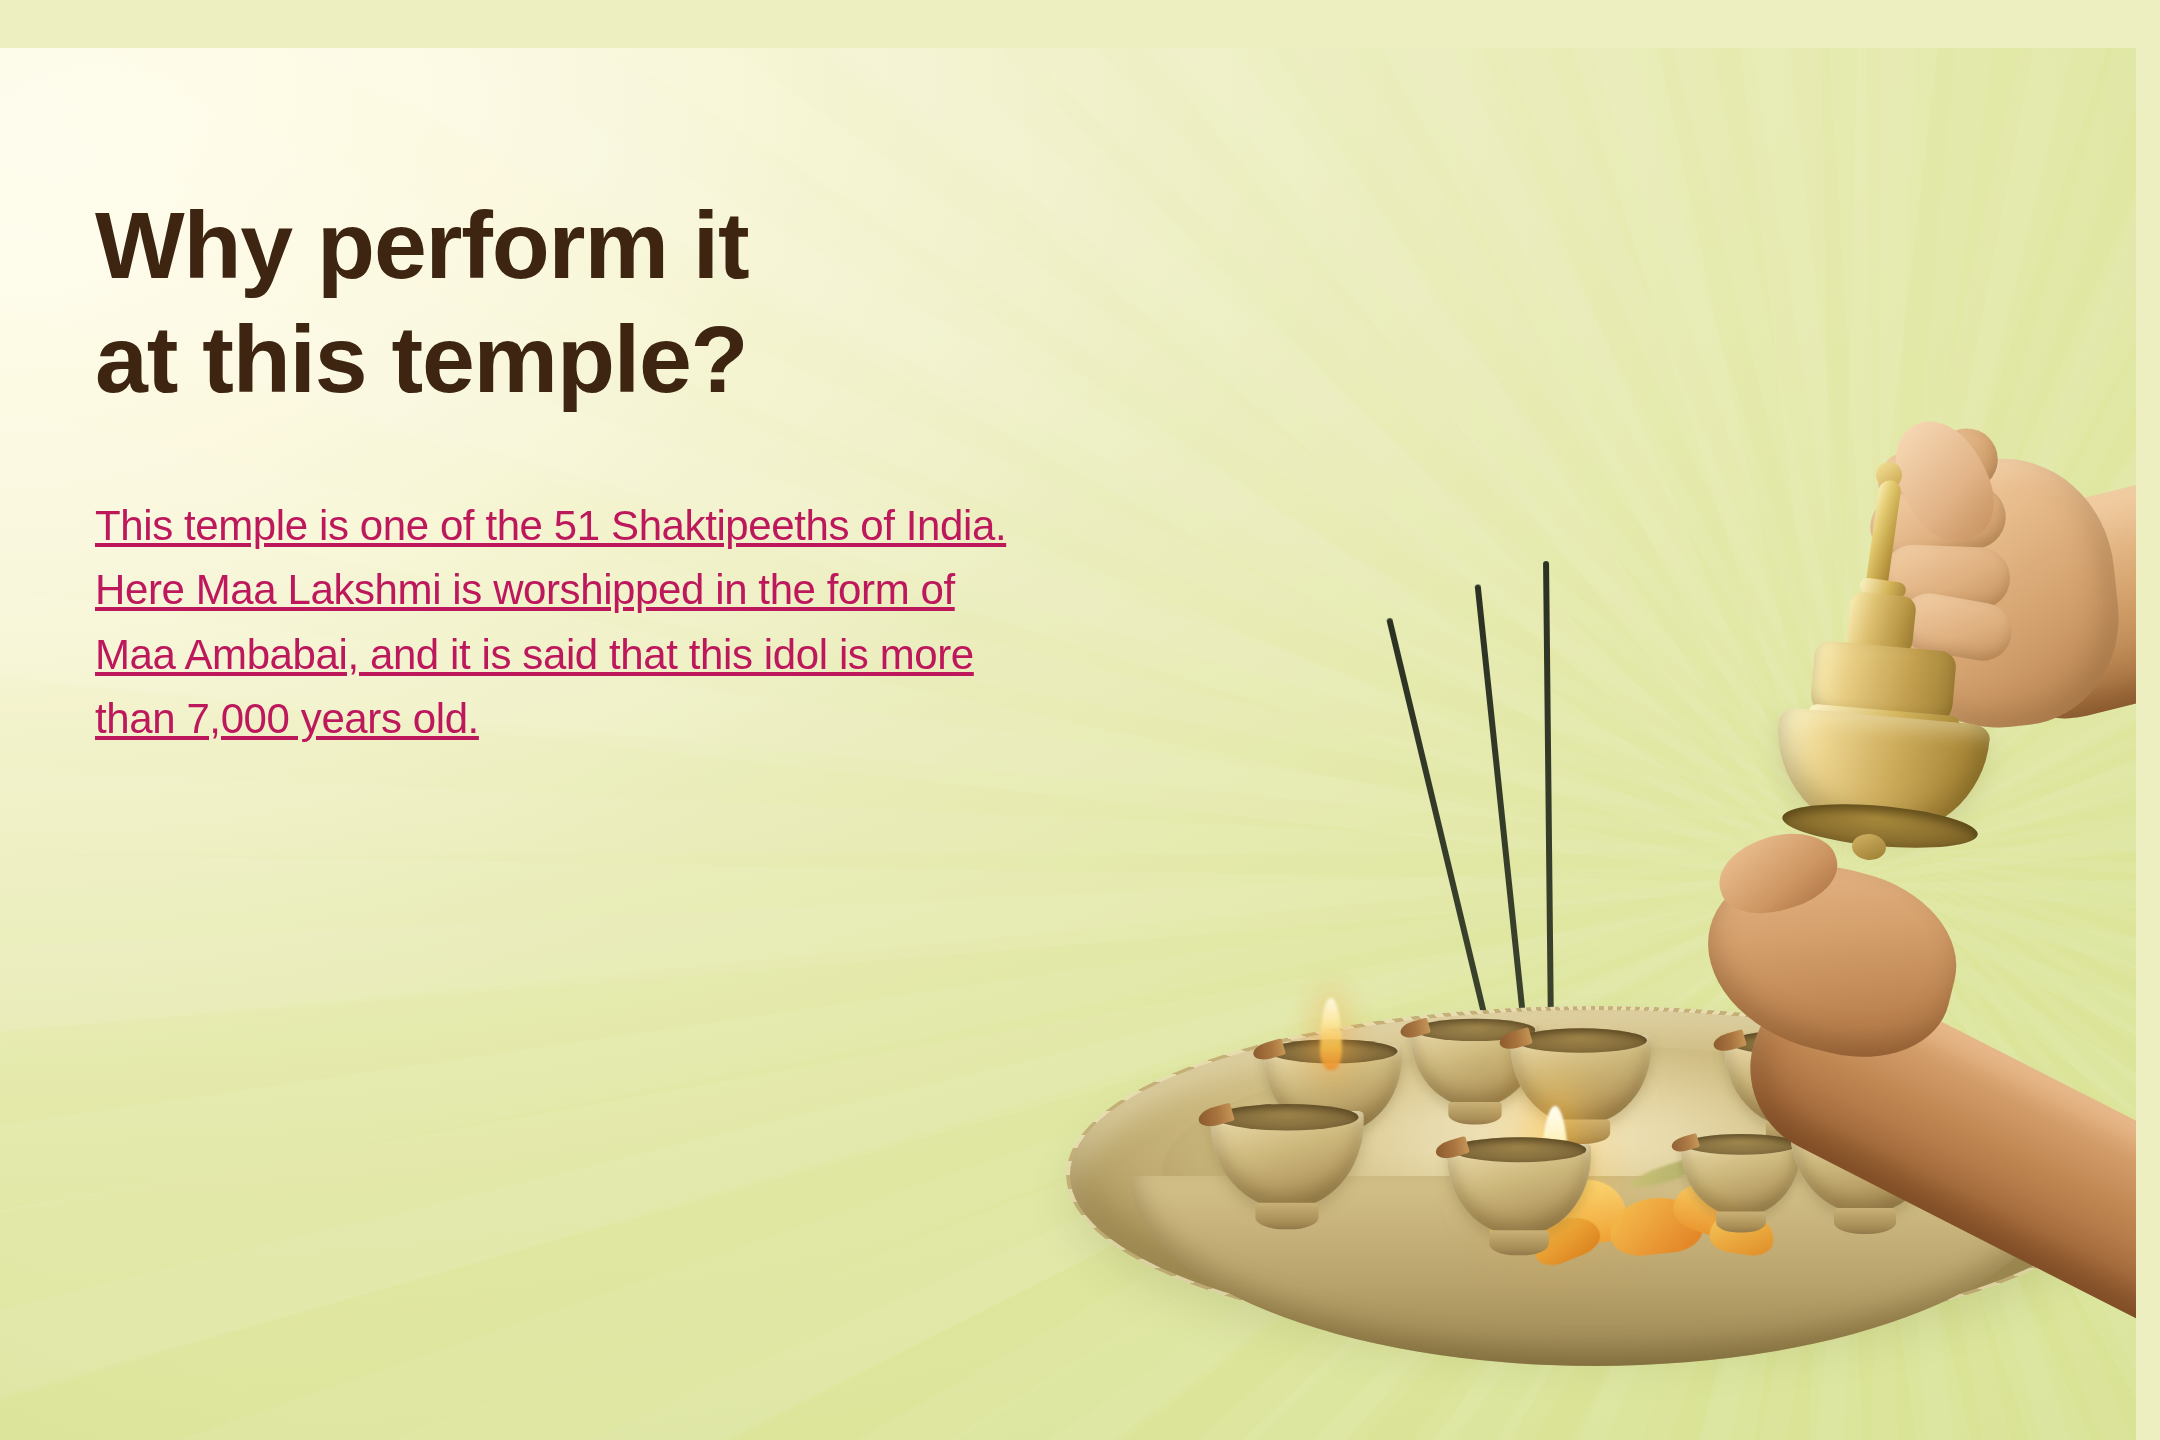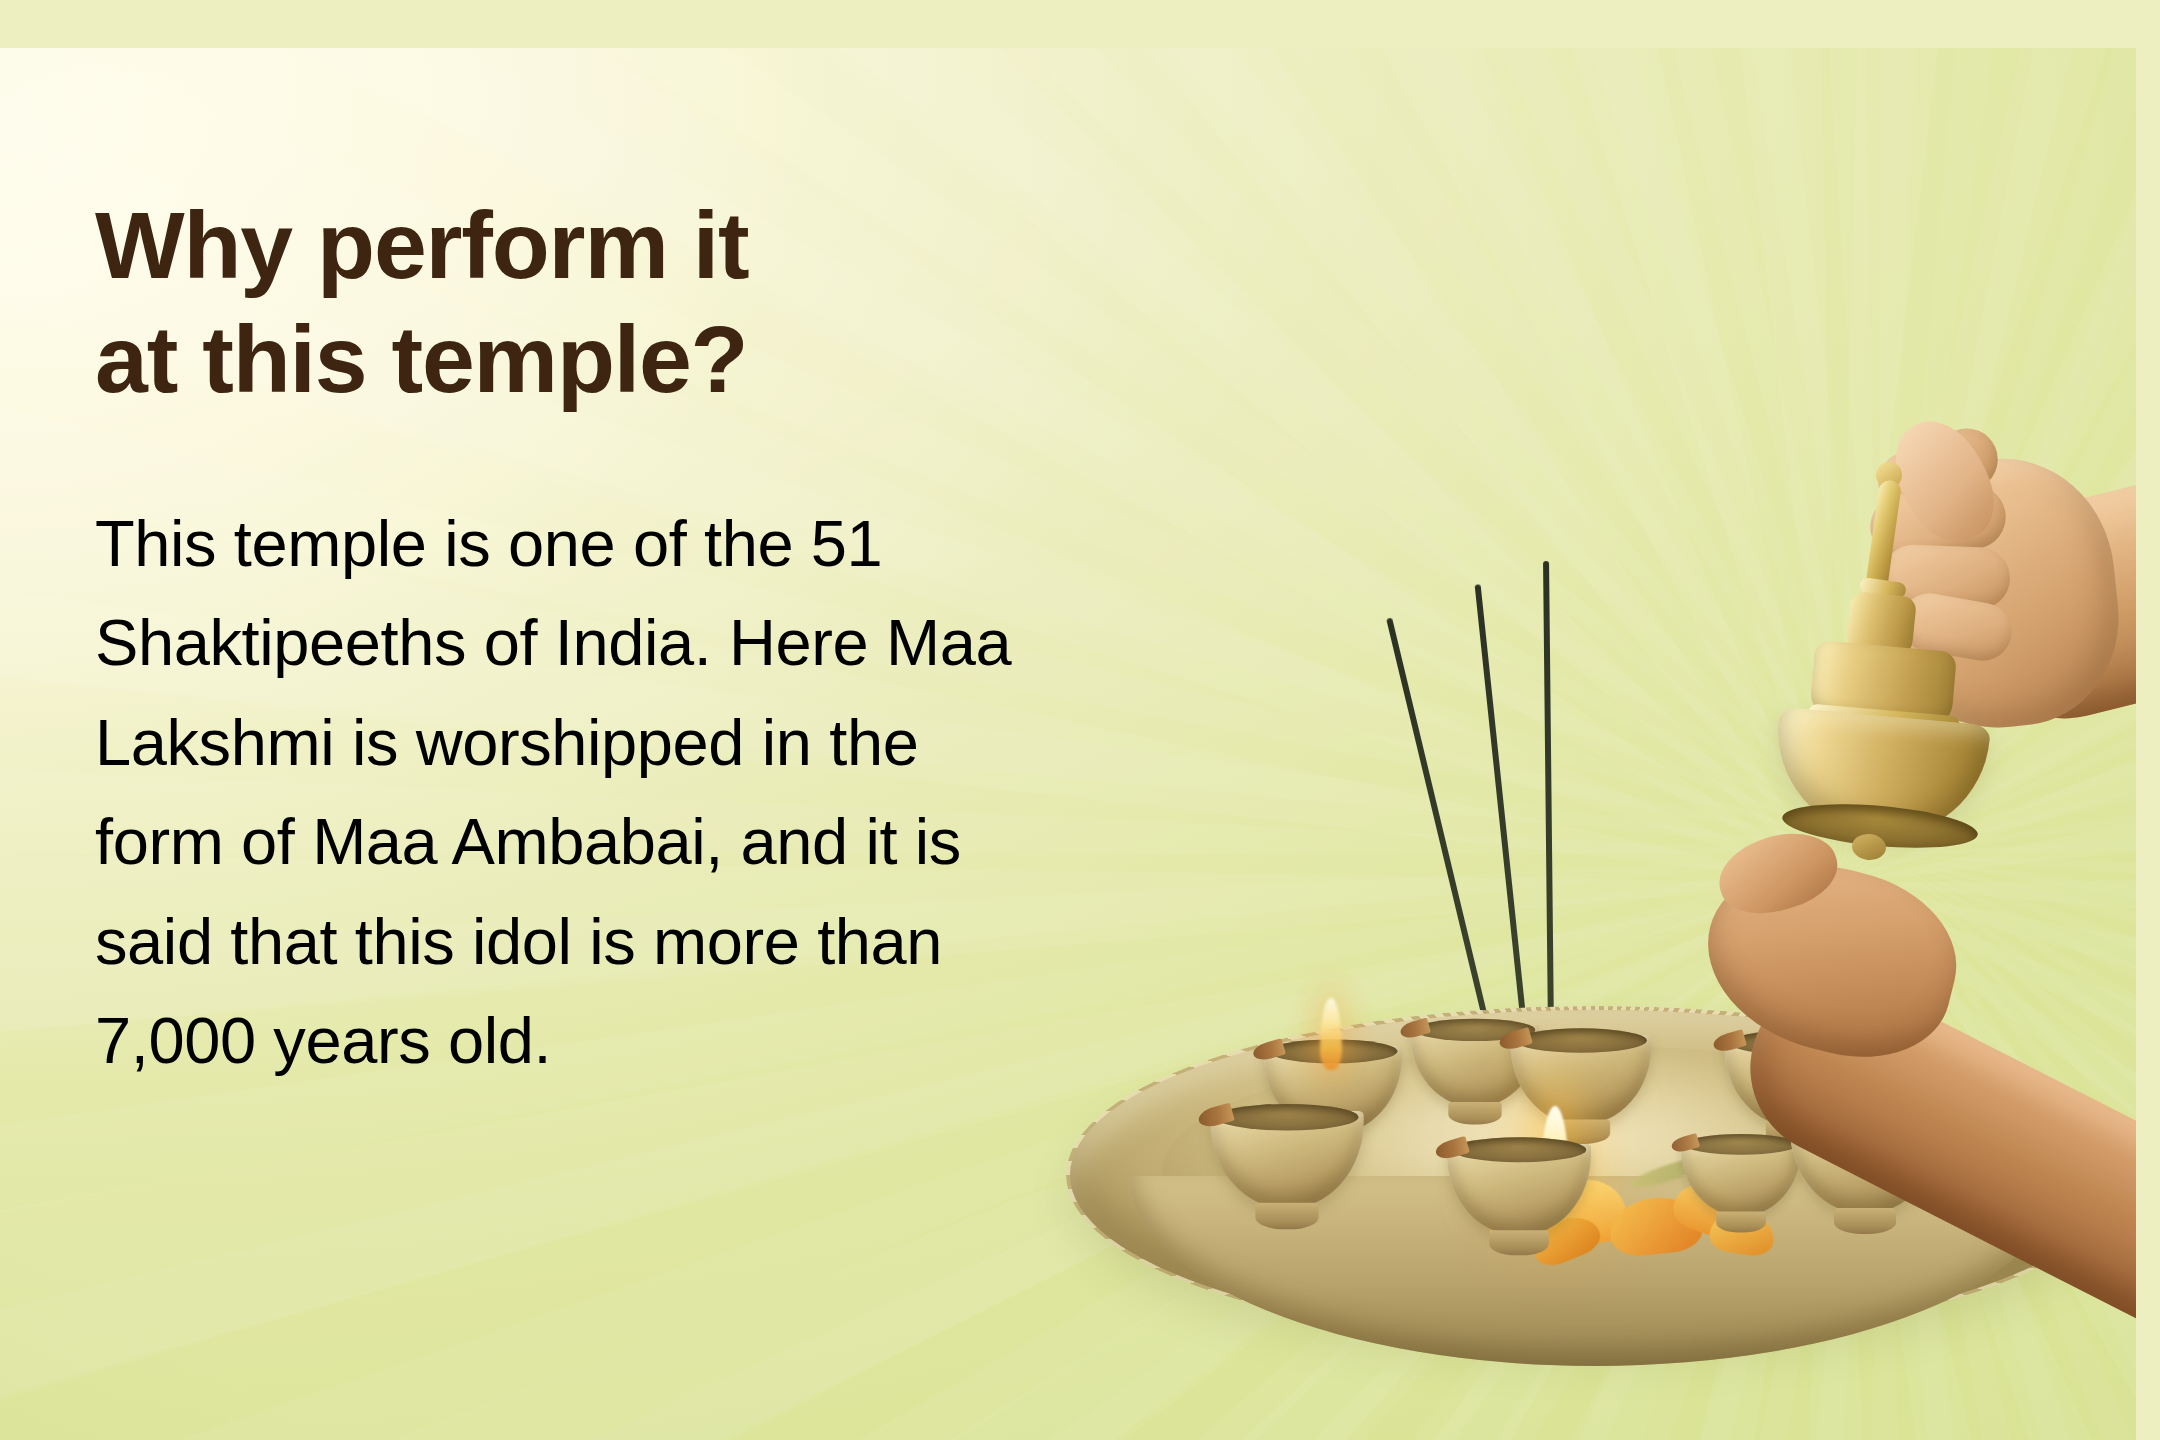--- a/index.html
+++ b/index.html
@@ -79,26 +79,27 @@
   .headline {
     color:#3E2512;
     font-size:95px;
     font-weight:700;
     line-height:1.20;
     letter-spacing:-1.2px;
     white-space:pre-line;
   }
   .body-copy {
     margin-top:78px;
-    color:#000000;
-    font-size:65px;
+    color:#be185d;
+    font-size:42px;
     font-weight:400;
     line-height:1.53;
     letter-spacing:-0.4px;
     max-width:950px;
+    text-decoration:underline;
   }
 
   
   .photo {
     position:absolute;
     left:1050px; top:330px;
     width:1110px; height:1110px;
   }
 
   

